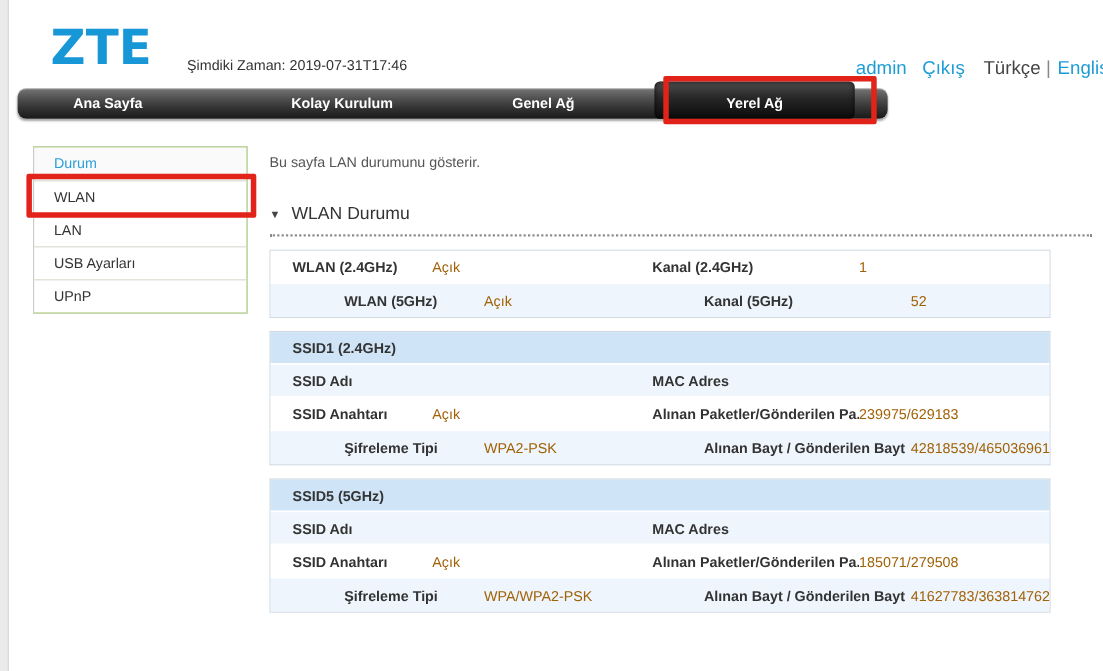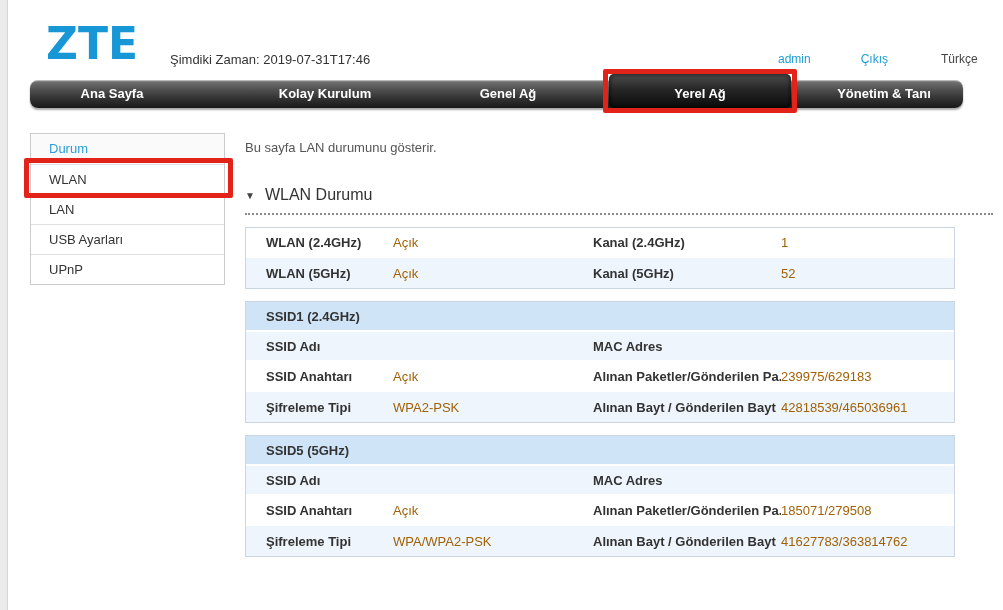--- a/index.html
+++ b/index.html
@@ -19,30 +19,30 @@
   .logo {
     position:absolute; left:46px; top:18px;
     font-family:"DejaVu Sans", sans-serif;
     font-size:44px; font-weight:bold; color:#1797d6; letter-spacing:0px;
   }
   .time {
     position:absolute; left:170px; top:52px; font-size:13px; color:#333;
   }
   .top-links {
     position:absolute; top:52px; left:778px; width:210px;
-    display:flex; align-items:center; font-size:12px; white-space:nowrap;gap:36px;
+    display:flex; align-items:center; font-size:17px; white-space:nowrap;
   }
   .top-links .lnk { color:#1e9cd7; text-decoration:none; cursor:pointer; }
   .top-links .user { margin-right:14px; }
   .top-links .logout { margin-right:17px; }
   .top-links .lang-cur { color:#444; margin-right:5px; }
   .top-links .sep { color:#888; margin-right:6px; }
   
   .navbar {
-    position:absolute; left:30px; top:80px; width:933px; height:28px;
+    position:absolute; left:16px; top:80px; width:791px; height:28px;
     border-radius:8px;
     background:linear-gradient(180deg,#a2a2a2 0%,#6e6e6e 8%,#4f4f4f 35%,#333333 65%,#191919 100%);
     box-shadow:0 2px 2px rgba(0,0,0,0.35), inset 0 1px 0 rgba(255,255,255,0.35);
   }
   .nav-tab {
     position:absolute; top:0; height:28px; line-height:28px;
     transform:translateX(-50%);
     color:#ffffff; font-size:13px; font-weight:bold; cursor:pointer;
     white-space:nowrap; z-index:3;
   }
@@ -89,21 +89,21 @@
   }
   .tbl-header {
     height:30px; display:flex; align-items:center; padding-left:20px;
     background:#cfe5f7; font-size:13px; font-weight:bold; color:#333;
     border-bottom:2px solid #fff;
   }
   .tbl-row {
     display:grid; grid-template-columns:147px 180px 208px 1fr;
     height:30px; align-items:center; border-bottom:2px solid #fff;
   }
-  .tbl-row:last-child { border-bottom:none; }
+  .tbl-row:last-child { border-bottom:none;padding-left:47px; }
   .row-white { background:#ffffff; }
   .row-alt { background:#eef5fc; }
   .cell-label { padding-left:20px; font-size:13px; font-weight:bold; color:#333; white-space:nowrap; overflow:hidden; }
   .cell-value { font-size:13px; color:#a16207; white-space:nowrap; }
 </style>
 </head>
 <body>
 
 <div class="left-strip"></div>
 

